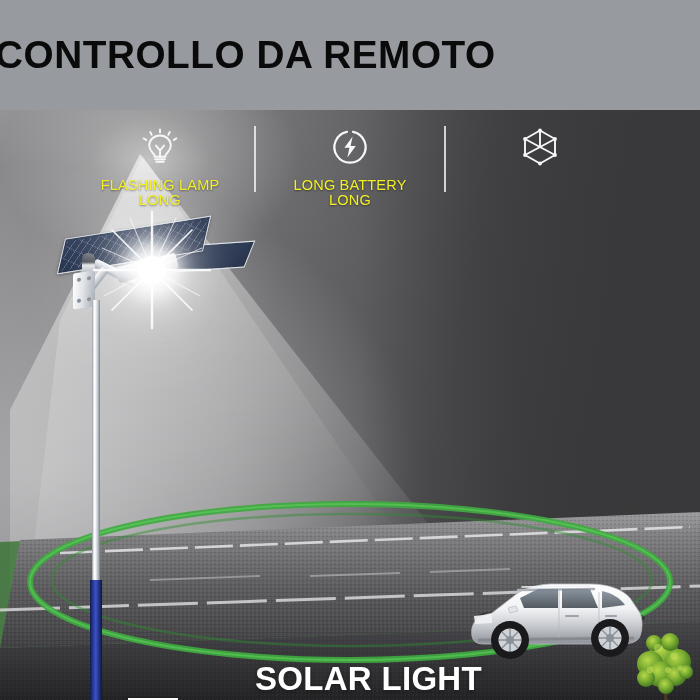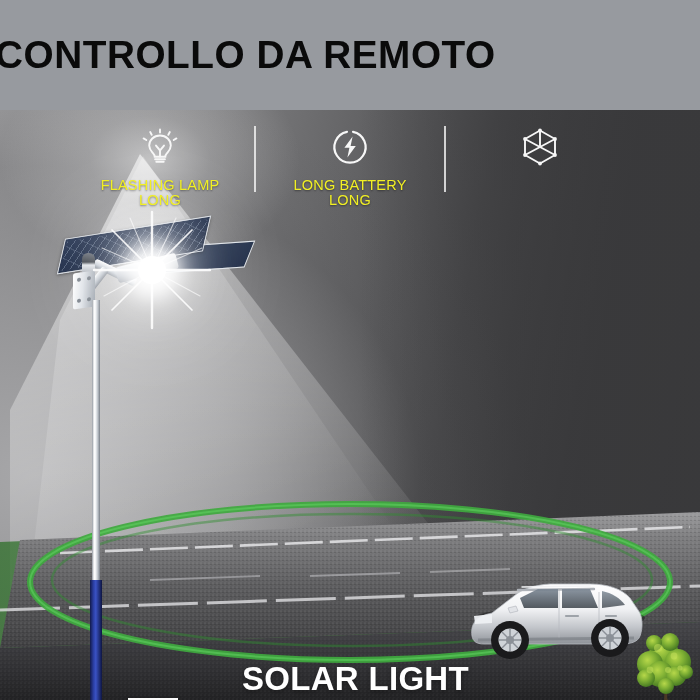--- a/index.html
+++ b/index.html
@@ -140,21 +140,21 @@
     line-height:1.05; letter-spacing:0.2px;
     text-shadow:0 1px 2px rgba(0,0,0,0.45);
   }
   .divider {
     width:2px; height:66px; margin:4px 16px 0 16px;
     background:rgba(245,245,245,0.80);
   }
 
   
   .wordmark {
-    position:absolute; left:242px; top:550px; z-index:34;
+    position:absolute; left:255px; top:550px; z-index:34;
     font-size:33px; font-weight:bold; color:#ffffff;
     letter-spacing:0.3px; white-space:nowrap;
     text-shadow:0 2px 5px rgba(0,0,0,0.35);
   }
 
   
   .check-sign { position:absolute; left:128px; top:588px; z-index:36; }
   .check-plate {
     width:50px; height:50px; background:#fbfbfb;
     display:flex; align-items:center; justify-content:center;

